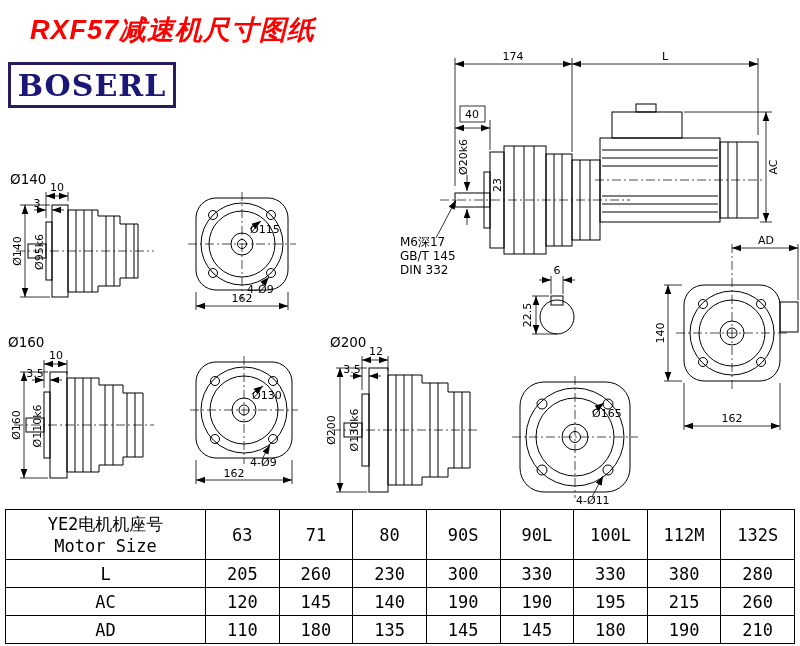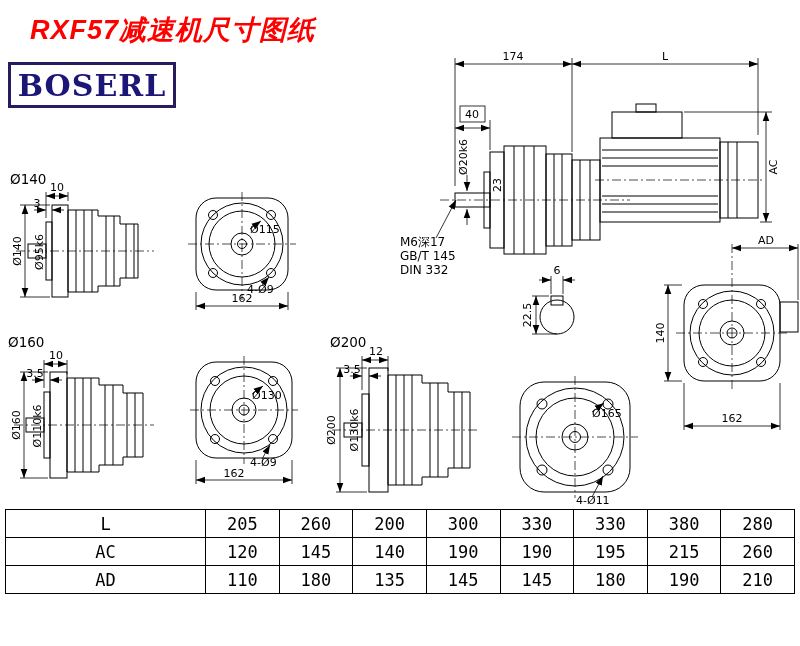--- a/index.html
+++ b/index.html
@@ -285,25 +285,39 @@
         <circle cx="608" cy="470" r="5"></circle>
       <line class="dim" x1="592" y1="412" x2="604" y2="403" marker-end="url(#ar)"></line>
       <text x="592" y="417">Ø165</text>
       <line class="dim" x1="592" y1="497" x2="603" y2="476" marker-end="url(#ar)"></line>
       <text x="576" y="504">4-Ø11</text>
     </g>
   </svg>
 
   <table class="size">
     <tbody>
+        <tr class="hdr">
+      <td class="first">
+        <div>YE2电机机座号</div>
+        <div>Motor Size</div>
+      </td>
+      <td>63</td>
+      <td>71</td>
+      <td>80</td>
+      <td>90S</td>
+      <td>90L</td>
+      <td>100L</td>
+      <td>112M</td>
+      <td>132S</td>
+    </tr>
     <tr>
       <td class="first">L</td>
       <td>205</td>
       <td>260</td>
-      <td>200</td>
+      <td>230</td>
       <td>300</td>
       <td>330</td>
       <td>330</td>
       <td>380</td>
       <td>280</td>
     </tr>
     <tr>
       <td class="first">AC</td>
       <td>120</td>
       <td>145</td>

